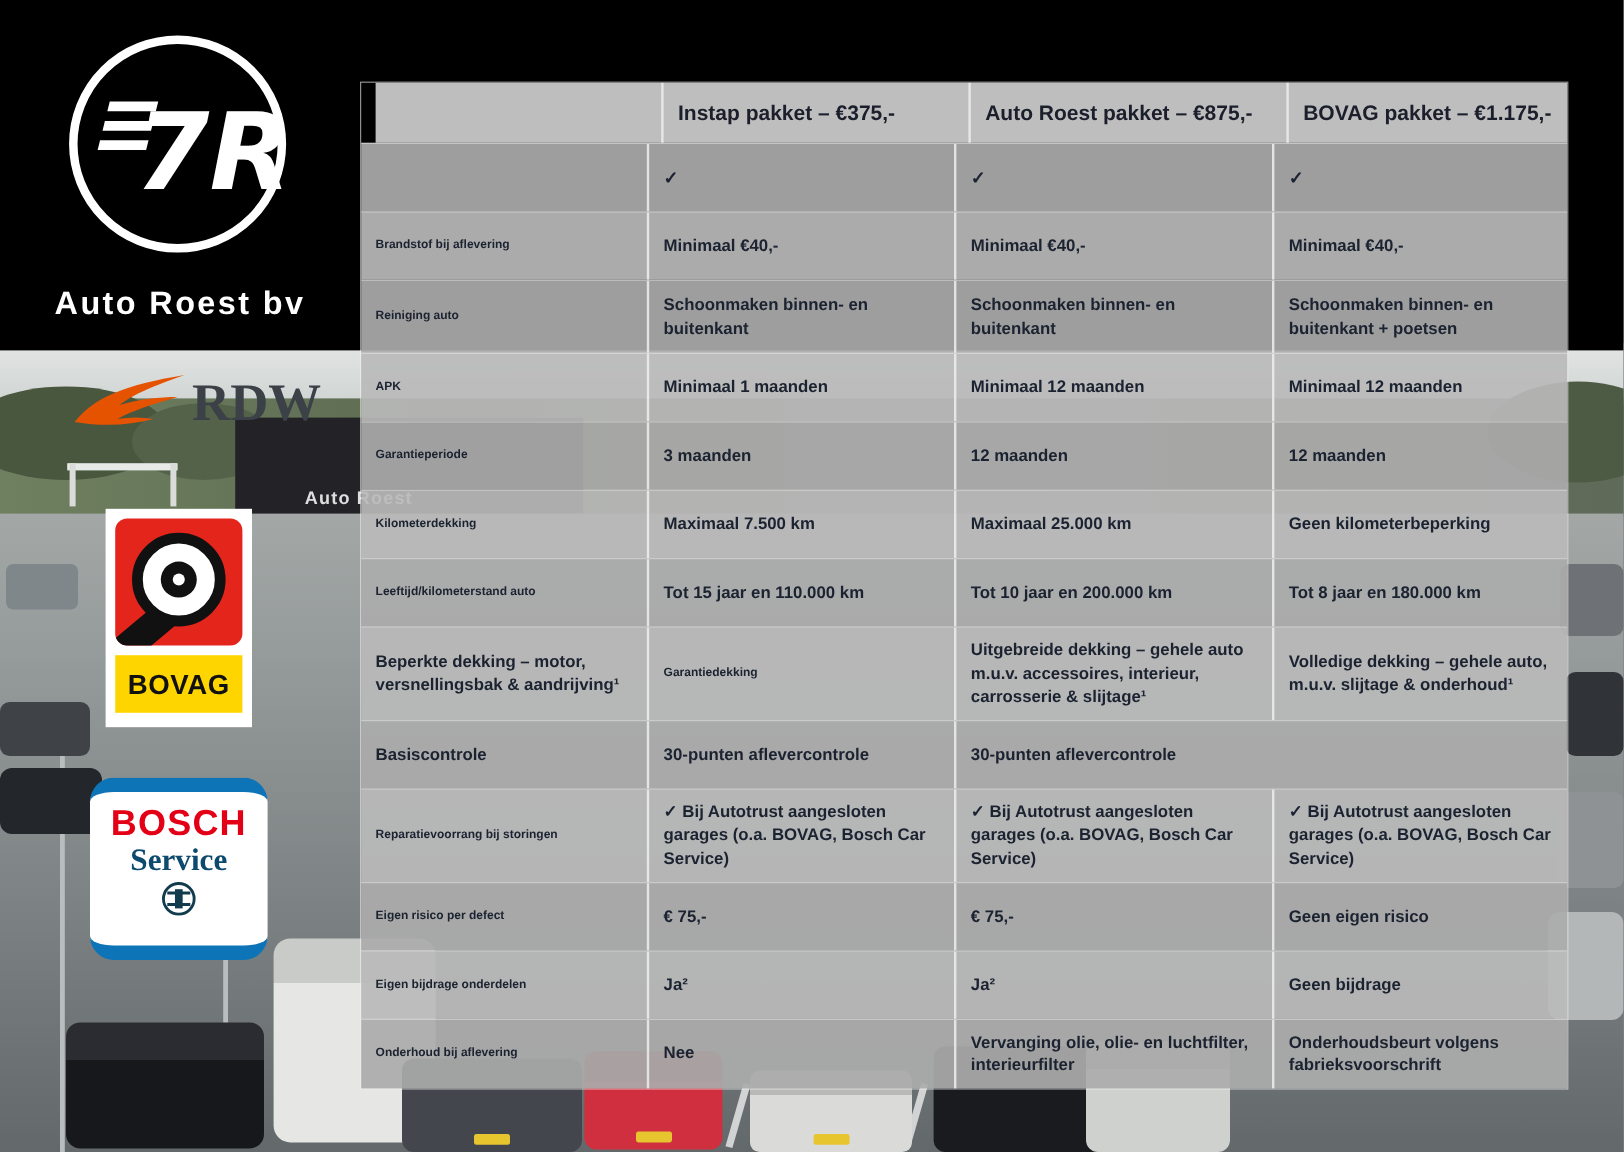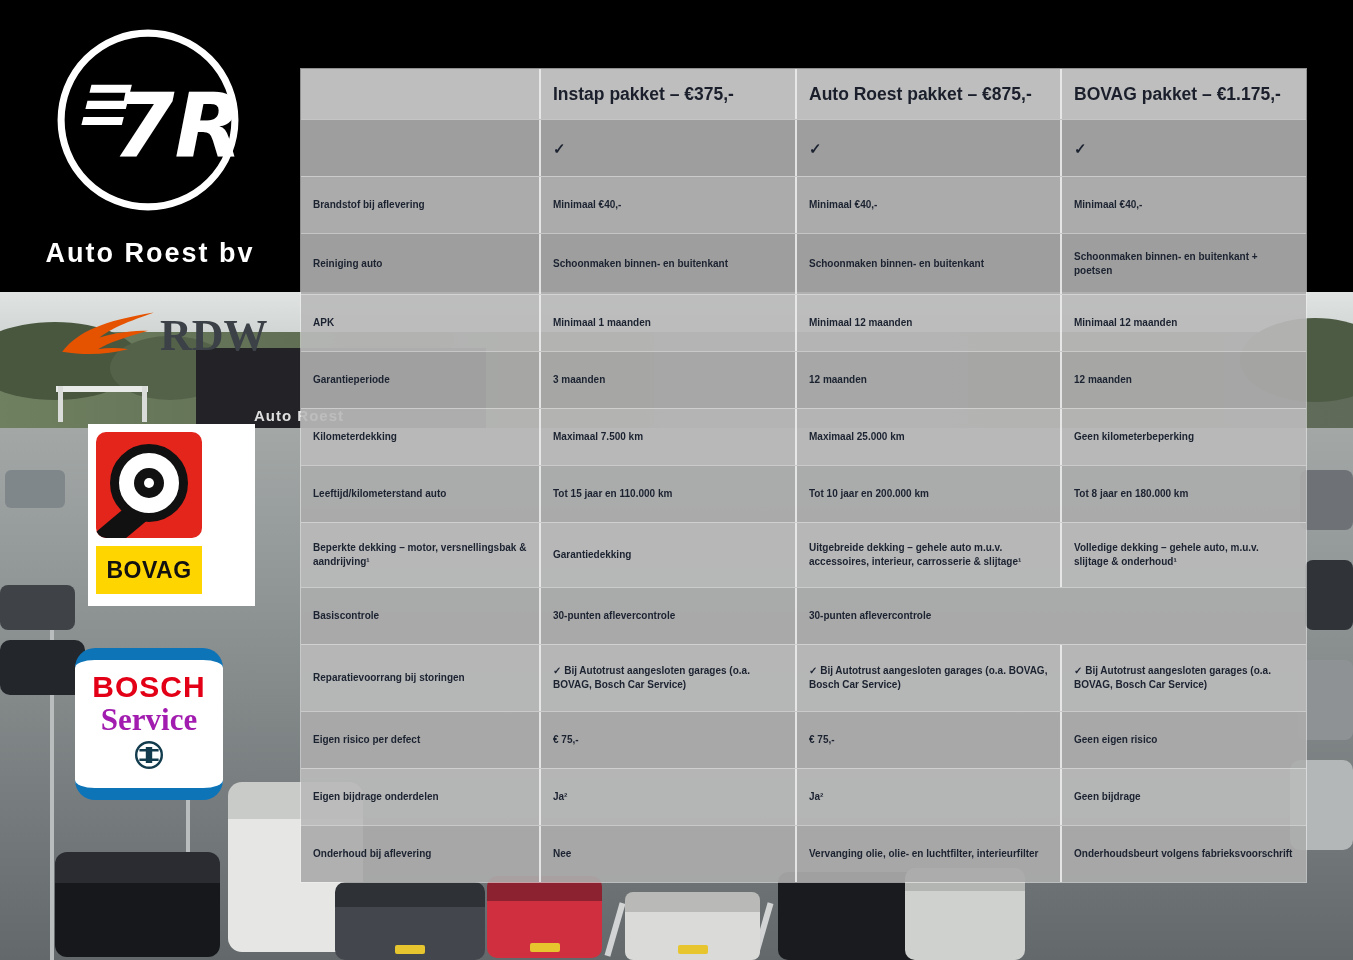--- a/index.html
+++ b/index.html
@@ -35,55 +35,55 @@
   .brand-name{position:absolute;left:0;top:238px;width:300px;text-align:center;color:#ffffff;
        font-size:27px;font-weight:600;letter-spacing:2px;}
 
   
   .rdw{position:absolute;left:58px;top:303px;display:flex;align-items:center;}
   .rdw svg{width:100px;height:64px;}
   .rdw-text{font-family:"Liberation Serif",serif;font-weight:700;font-size:44px;
        color:#3b4147;margin-left:2px;}
 
   
-  .bovag-box{position:absolute;left:88px;top:424px;width:122px;height:182px;background:#fff;padding-left:45px;}
+  .bovag-box{position:absolute;left:88px;top:424px;width:122px;height:182px;background:#fff;}
   .bovag-red{position:absolute;left:8px;top:8px;width:106px;height:106px;background:#e4251c;
        border-radius:10px;overflow:hidden;}
   .bovag-handle{position:absolute;left:-16px;bottom:-4px;width:74px;height:24px;background:#111;
        transform:rotate(-40deg);}
   .bovag-ring{position:absolute;left:14px;top:12px;width:60px;height:60px;background:#fff;
        border:9px solid #111;border-radius:50%;}
   .bovag-dot{position:absolute;left:50%;top:50%;width:30px;height:30px;margin:-15px 0 0 -15px;
        background:#111;border-radius:50%;}
   .bovag-dot::after{content:"";position:absolute;left:50%;top:50%;width:10px;height:10px;
        margin:-5px 0 0 -5px;background:#fff;border-radius:50%;}
   .bovag-band{position:absolute;left:8px;top:122px;width:106px;height:48px;background:#ffd500;
        display:flex;align-items:center;justify-content:center;font-weight:800;font-size:23px;
        letter-spacing:.5px;color:#111;}
 
   
   .bosch-box{position:absolute;left:75px;top:648px;width:148px;height:152px;background:#fff;
        border-radius:20px;border-top:12px solid #0e74b8;border-bottom:12px solid #0e74b8;
        box-sizing:border-box;text-align:center;}
   .bosch-name{margin-top:10px;font-size:30px;font-weight:800;color:#e30016;letter-spacing:1px;}
-  .bosch-service{font-size:31px;font-weight:700;color:#a21caf;font-family:"Liberation Serif",serif;
+  .bosch-service{font-size:26px;font-weight:700;color:#0c4a6e;font-family:"Liberation Serif",serif;
        margin-top:-2px;}
   .bosch-emblem{width:32px;height:32px;margin-top:1px;}
 
   
   .pkg-table{position:absolute;left:300px;top:68px;width:1005px;
        border:1px solid rgba(240,240,240,.6);box-sizing:content-box;
        color:#1b2230;}
   .trow{display:grid;grid-template-columns:238px 256px 265px 246px;}
   .trow + .trow{border-top:1px solid rgba(230,230,230,.55);}
-  .row-header{background:rgba(200,200,200,.95);}
+  .row-header{background:rgba(200,200,200,.95);margin-left:12px;}
   .shade-a{background:rgba(186,186,186,.92);}
   .shade-b{background:rgba(171,171,171,.92);}
   .cell{padding:9px 12px;display:flex;align-items:center;font-weight:700;
-       font-size:10px;line-height:1.4;box-sizing:border-box;}
+       font-size:14px;line-height:1.4;box-sizing:border-box;}
   .cell + .cell{border-left:2px solid rgba(238,238,238,.85);}
   .cell.head{font-size:17.5px;color:#1a1f2b;}
   .cell.label{font-size:10px;}
   .cell.check{font-size:15px;}
 </style>
 </head>
 <body>
 
 <div class="stage">
 

